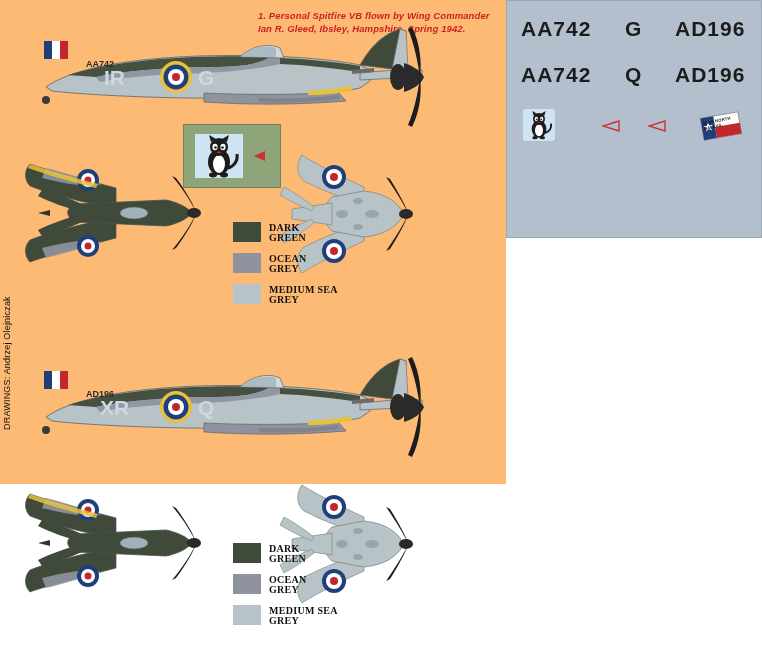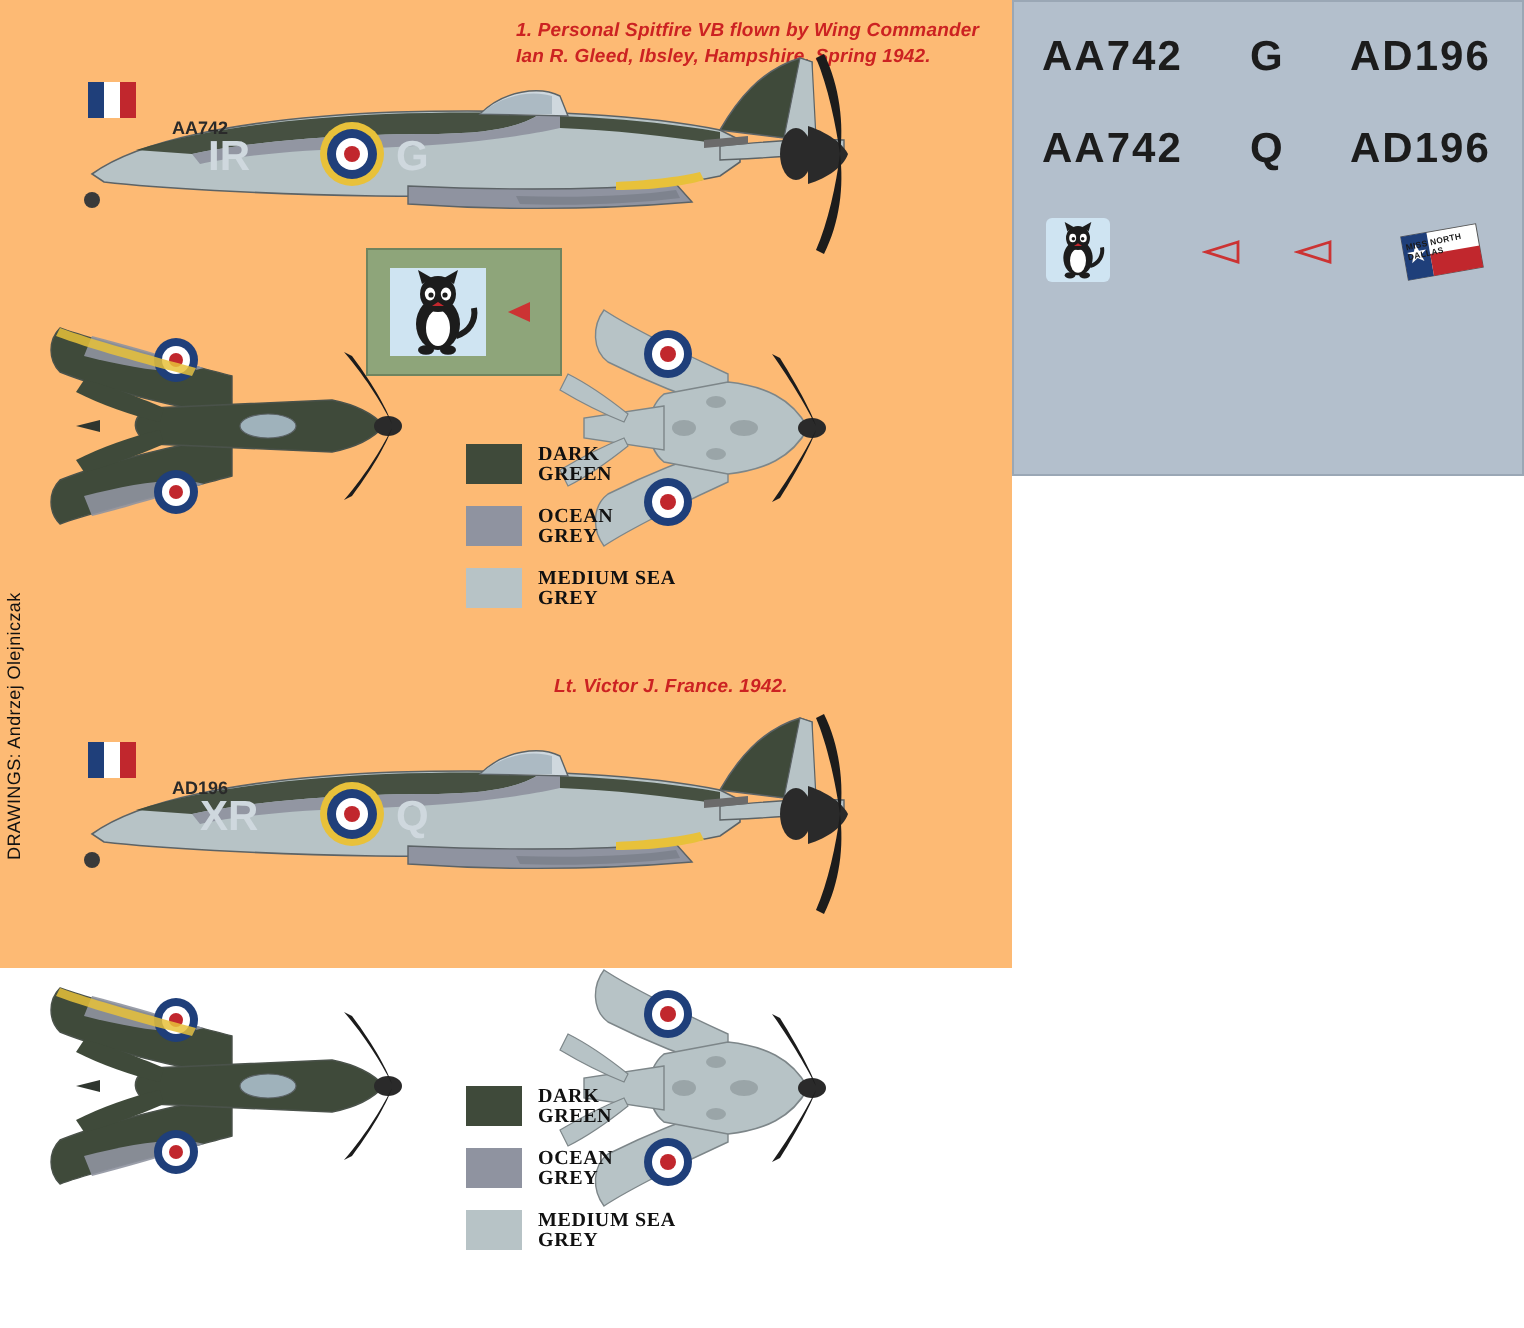--- a/index.html
+++ b/index.html
@@ -294,21 +294,20 @@
       <div class="legend-row">
         <div class="legend-swatch" style="background:#b7c3c6;"></div>
         <div class="legend-label">
           <span>MEDIUM SEA</span><br>
           <span>GREY</span>
         </div>
       </div>
     </div>
 
     <div class="caption" style="left:277px; top:338px; width:240px;">
-      <div>Lt. Victor  J. France. 1942.</div>
     </div>
 
     <svg width="470" height="115" viewBox="0 0 470 115" style="position:absolute; left:8px; top:345px;">
       <path d="M38 72 C60 56 110 44 190 41 C260 39 318 43 352 50 L362 55 L362 66 L352 73 C320 80 250 84 180 83 C120 82 70 79 44 76 Z" fill="#b7c3c6" stroke="#5c6366" stroke-width="0.8"></path>
       <path d="M60 60 C95 49 140 44 185 42 C215 41 240 41 262 42 C250 50 230 52 205 52 C170 52 120 55 88 62 Z" fill="#3f4a3a" opacity="0.95"></path>
       <path d="M272 43 C300 44 330 47 352 51 L352 57 C325 53 298 50 272 49 Z" fill="#3f4a3a" opacity="0.95"></path>
       <path d="M88 62 C120 55 170 52 205 52 C230 52 250 50 262 42 L272 43 L272 49 C250 54 215 58 175 59 C140 60 110 63 92 67 Z" fill="#8f93a0" opacity="0.95"></path>
       <path d="M352 50 C360 36 372 20 392 14 L398 16 C398 32 392 46 384 54 Z" fill="#3f4a3a" stroke="#5c6366" stroke-width="0.8"></path>
       <path d="M384 54 L400 54 L398 16 L392 14 Z" fill="#b7c3c6" stroke="#5c6366" stroke-width="0.6"></path>
       <rect x="36" y="26" width="8" height="18" fill="#1f3f7a"></rect>

